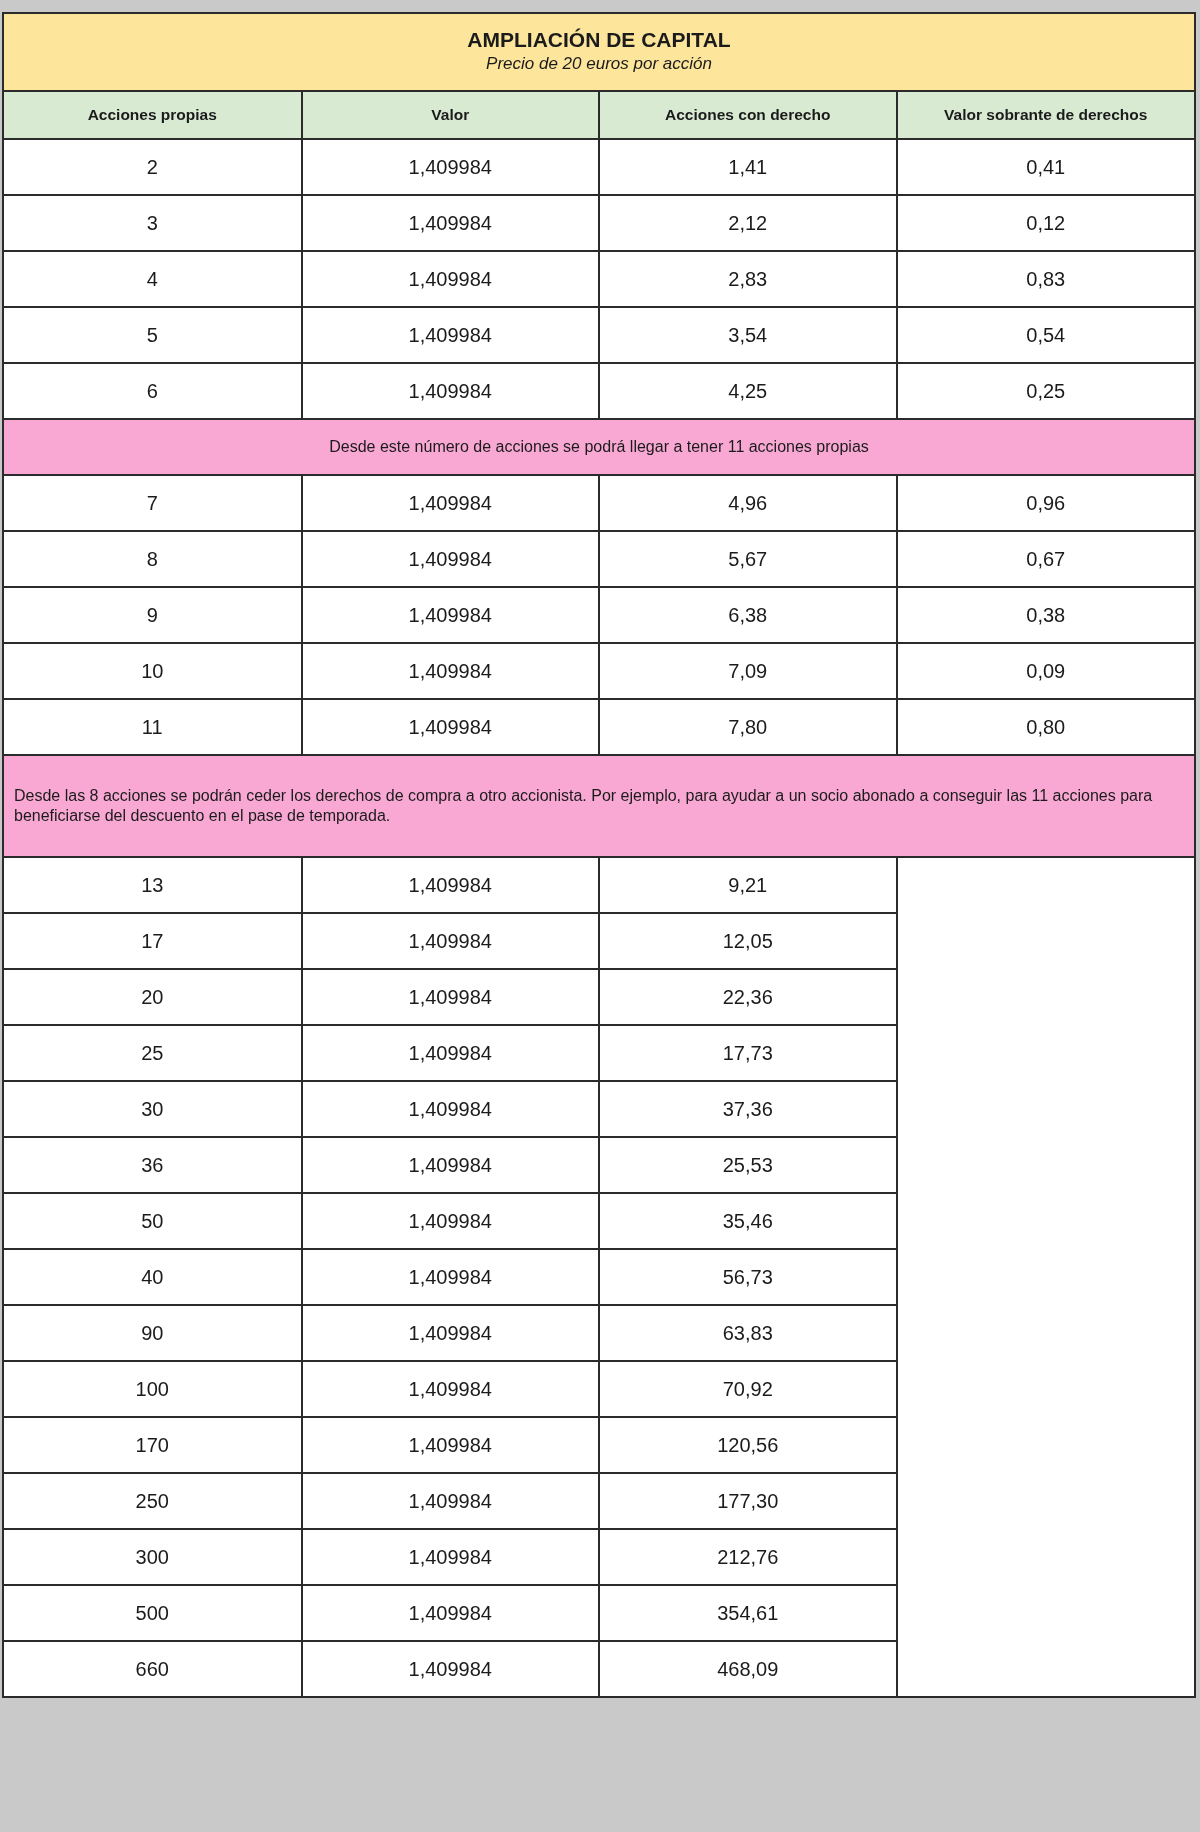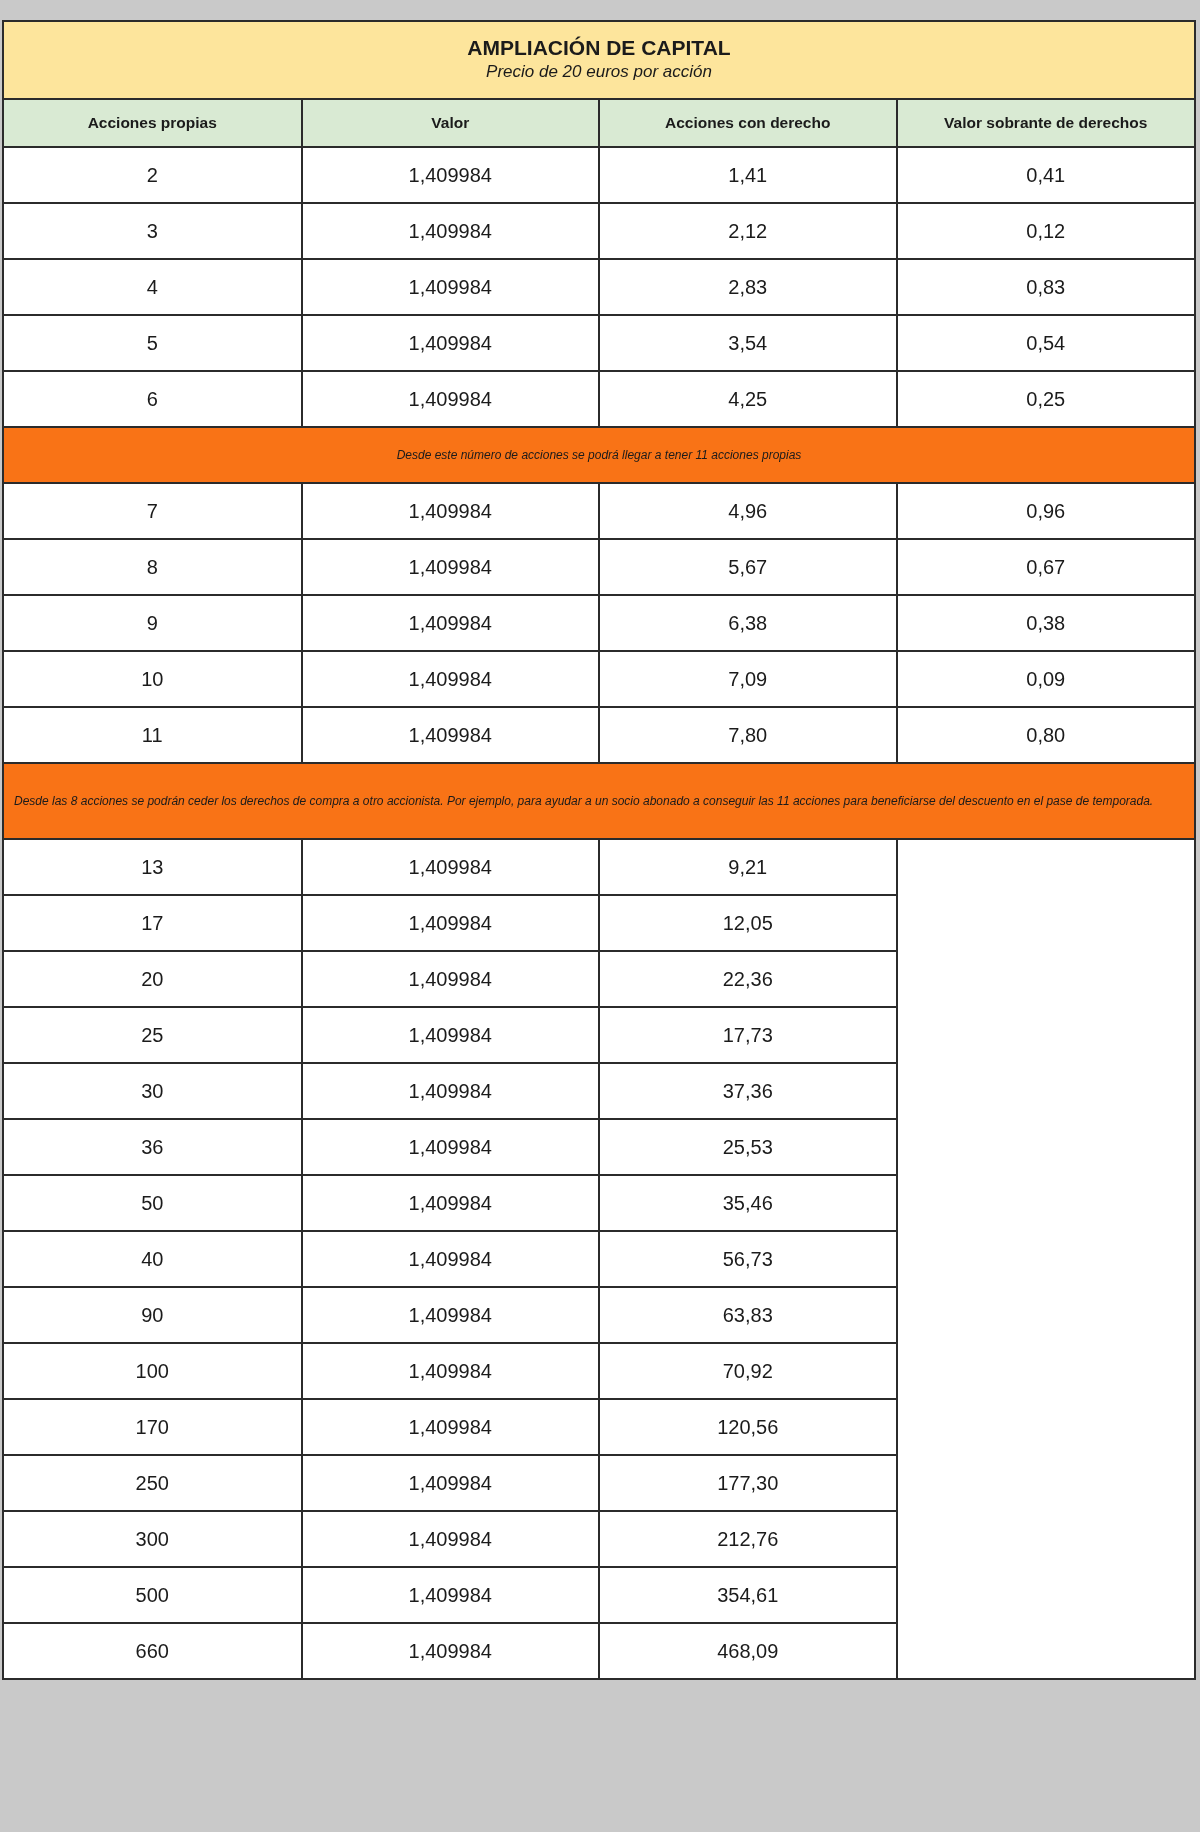--- a/index.html
+++ b/index.html
@@ -1,26 +1,26 @@
 <!DOCTYPE html>
 <html><head>
   <meta charset="utf-8">
   <style>
     html, body { margin: 0; padding: 0; background: #c9c9c9; }
     body { width: 1200px; height: 1832px; position: relative; overflow: hidden; font-family: "Liberation Sans", sans-serif; color: #1b1b1b; }
-    .sheet { position: absolute; left: 2px; top: 20px; width: 1194px; background: #fff; border: 2px solid #2b2b2b; box-sizing: border-box; }
+    .sheet { position: absolute; left: 2px; top: 12px; width: 1194px; background: #fff; border: 2px solid #2b2b2b; box-sizing: border-box; }
     table { border-collapse: collapse; width: 100%; table-layout: fixed; }
     td, th { border: 2px solid #2b2b2b; text-align: center; vertical-align: middle; padding: 0; }
     .title-cell { background: #fde59c; height: 76px; border-top: none; border-left: none; border-right: none; }
     .title { font-weight: bold; font-size: 21px; line-height: 24px; }
     .subtitle { font-style: italic; font-size: 17px; line-height: 24px; }
     th { background: #d9ead3; font-weight: bold; font-size: 15.5px; height: 46px; }
     td.cell { font-size: 20px; height: 54px; }
-    .note { background: #f97316; font-style: italic; font-size: 12px; height: 54px; }
-    .note.left { text-align: left; padding: 8px 10px; line-height: 20px; height: 58px; }
+    .note { background: #f9a8d4; font-size: 16px; height: 54px; }
+    .note.left { text-align: left; padding: 21px 10px; line-height: 20px; height: 58px; }
     td.empty { border-top: none; border-bottom: none; }
     tr:first-child td { border-top: none; }
     td:first-child, th:first-child { border-left: none; }
     td:last-child, th:last-child { border-right: none; }
     tr:last-child td { border-bottom: none; }
   </style>
 </head>
 <body>
 
 <div class="sheet">

